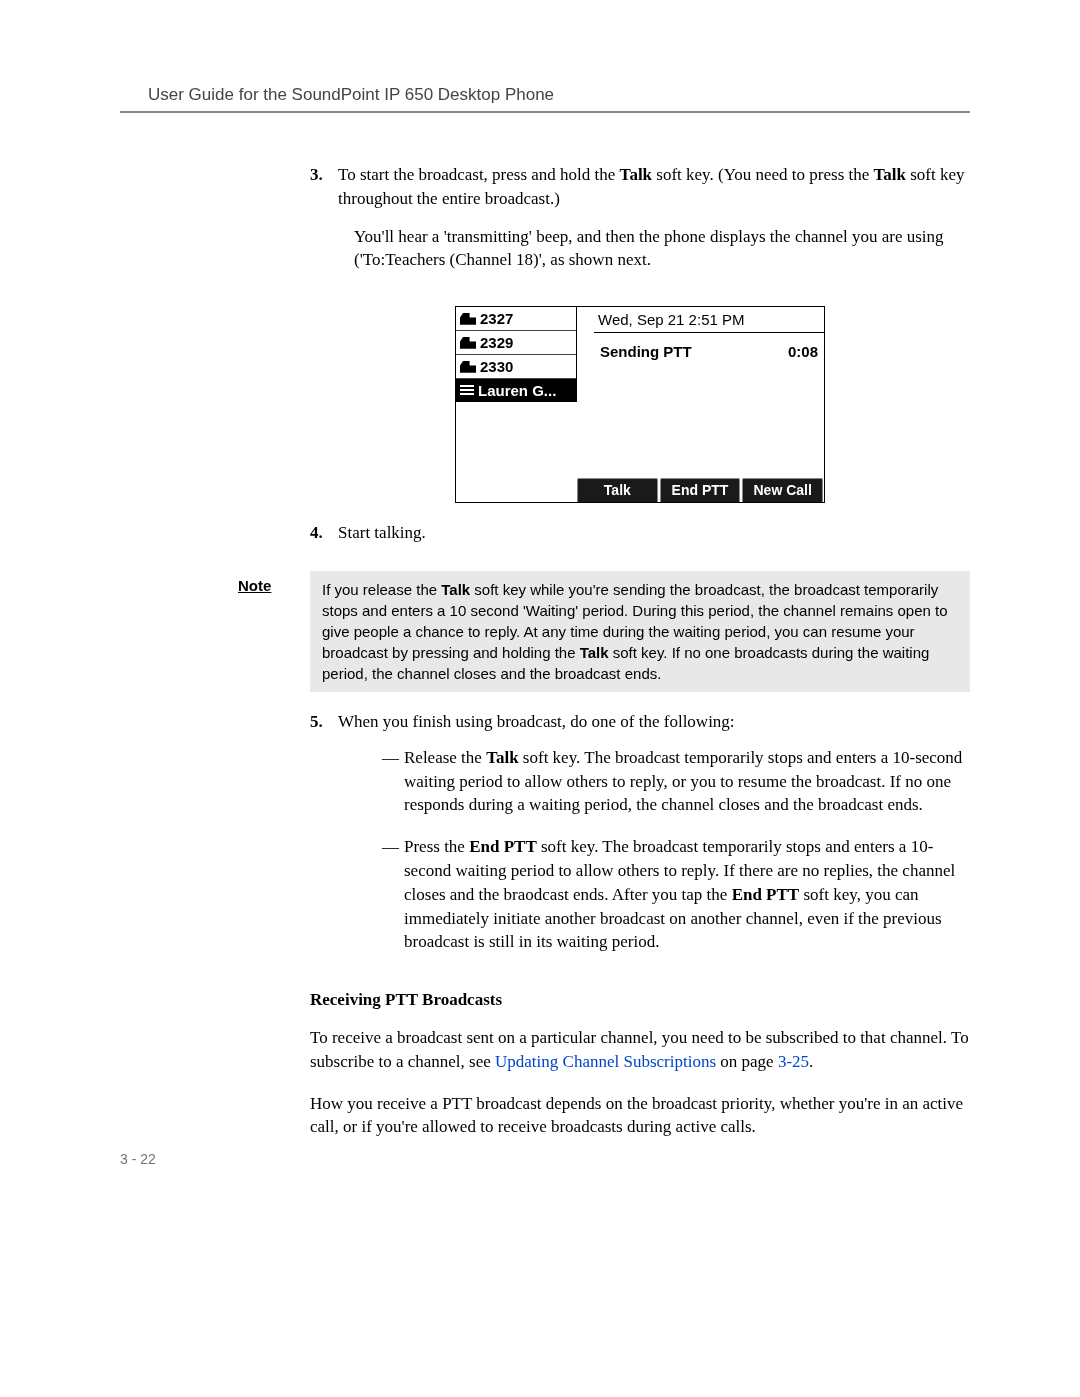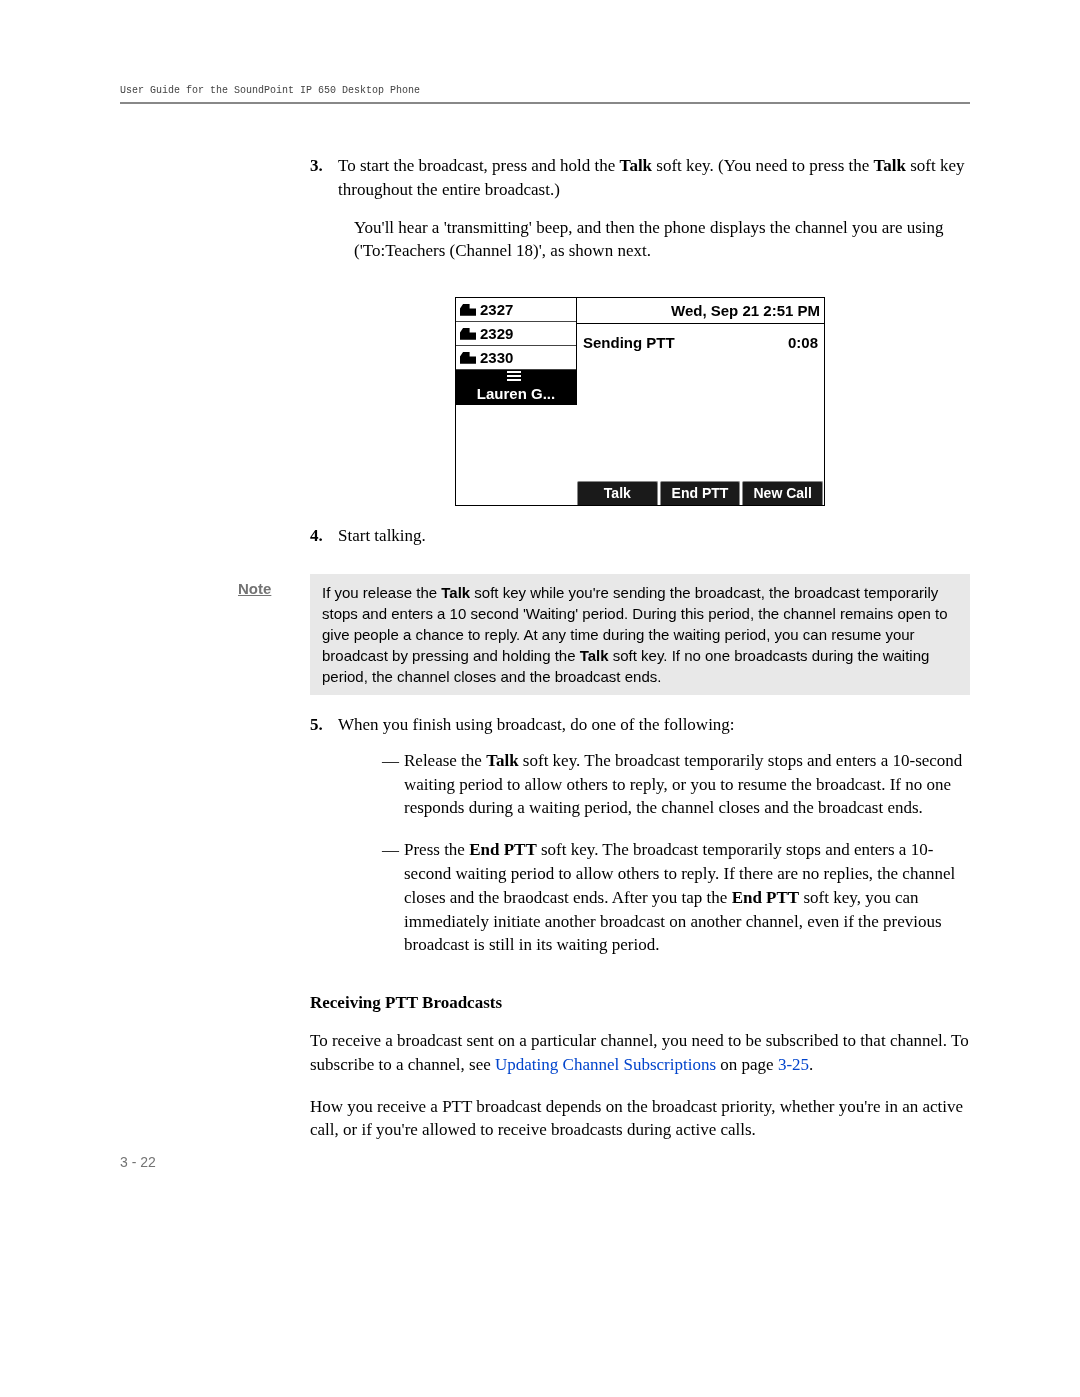--- a/index.html
+++ b/index.html
@@ -10,24 +10,25 @@
     color: #000;
     width: 1080px;
   }
   .page {
     width: 1080px;
     padding: 85px 110px 60px 120px;
     box-sizing: border-box;
     position: relative;
   }
   .header-title {
-    font-size: 10px;
-    font-family: Liberation Mono, monospace;
+    font-size: 17px;
+    font-family: Liberation Sans, sans-serif;
     color: #444;
     margin-bottom: 6px;
+    margin-left: 28px;
   }
   .header-rule {
     border: none;
     border-top: 2px solid #888;
     margin: 0 0 50px 0;
   }
   .content {
     margin-left: 190px;
     font-size: 17px;
     line-height: 1.4;
@@ -49,62 +50,62 @@
   }
   .bold { font-weight: bold; }
   .screen {
     margin: 0 auto 18px auto;
     width: 368px;
     border: 1px solid #000;
     background: #fff;
     font-family: Arial, Helvetica, sans-serif;
     font-size: 15px;
   }
-  .screen-row { display: flex; border-bottom: 1px solid #000; }
+  .screen-row { display: flex; border-bottom: 1px solid #000; gap: 17px; }
   .lines-col { width: 120px; border-right: 1px solid #000; }
   .line-item {
     display: flex;
     align-items: center;
     padding: 1px 4px;
     border-bottom: 1px solid #444;
     background: #fff;
     color:#000;
     font-weight: bold;
     font-size: 15px;
   }
-  .line-item.inv { background: #000; color: #fff; flex-direction: column; }
+  .line-item.inv { background: #000; color: #fff; }
   .phone-icon {
     width: 16px; height: 12px; display: inline-block; margin-right: 4px;
     background: currentColor;
     -webkit-mask: none;
     clip-path: polygon(0 100%, 0 40%, 20% 0, 60% 0, 60% 40%, 100% 40%, 100% 100%);
   }
   .blds-icon {
     width: 14px; height: 12px; display: inline-block; margin-right: 4px;
     background: repeating-linear-gradient(to bottom, currentColor 0 2px, transparent 2px 4px);
   }
   .right-col { flex: 1; display: flex; flex-direction: column; }
   .r-top {
-    text-align: right; font-weight: bold; padding: 2px 4px; border-bottom: 1px solid #000;
+    text-align: left; font-weight: normal; padding: 2px 4px; border-bottom: 1px solid #000;
   }
   .r-main { background: #000; color: #fff; padding: 3px 6px; font-weight: bold; border-bottom: 1px solid #000;}
   .r-status { display: flex; justify-content: space-between; padding: 8px 6px; font-weight: bold;}
   .screen-body { height: 74px; }
   .softkeys { display: flex; height: 26px; }
   .spacer { width: 120px; }
   .sk {
     flex: 1; background: #1a1a1a; color: #fff; font-weight: bold;
     text-align: center; line-height: 22px; font-size: 14px;
     border: 1px solid #888; border-bottom: none;
     margin: 2px 1px 0 1px;
     border-radius: 2px 2px 0 0;
   }
   .note-row { display: flex; margin: 26px 0 18px -72px; }
   .note-label {
-    width: 72px; color: #737373; font-weight: bold; font-family: Arial, sans-serif; font-size: 15px;
+    width: 72px; color: #000000; font-weight: bold; font-family: Arial, sans-serif; font-size: 15px;
     flex-shrink: 0; padding-top: 4px; text-decoration: underline;
   }
   .note-box {
     background: #e8e8e8; padding: 8px 12px; font-family: Arial, sans-serif; font-size: 15px;
     line-height: 1.4; flex: 1;
   }
   .sub-list { margin: 12px 0 0 44px; }
   .sub-item { display: flex; margin-bottom: 18px; }
   .dash { width: 22px; flex-shrink: 0; }
   .sub-item-text { flex: 1; }

